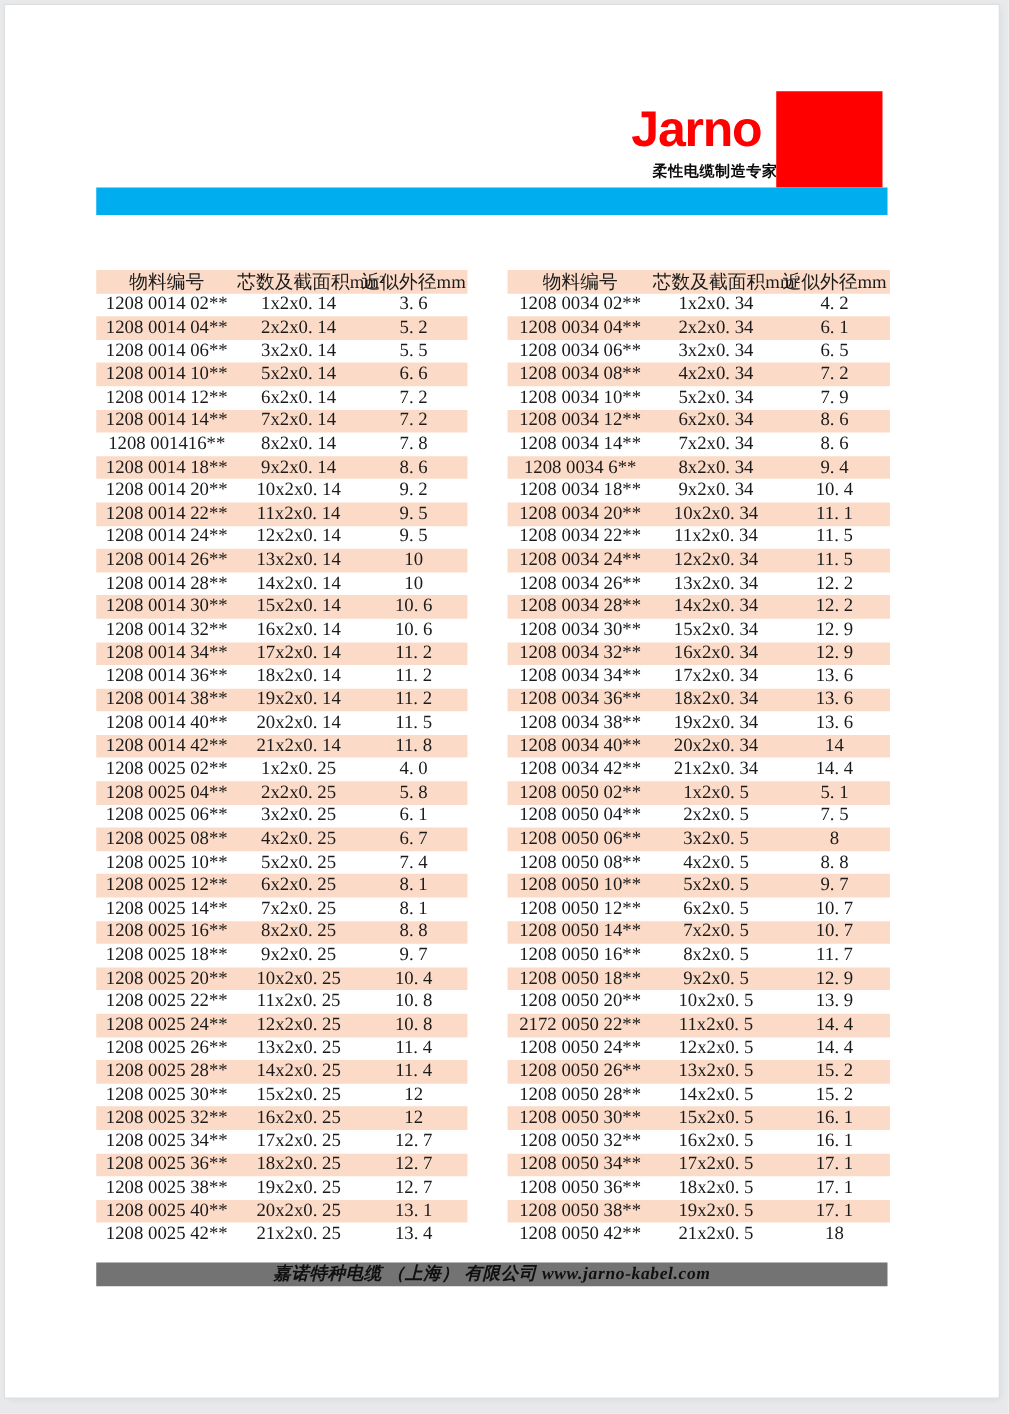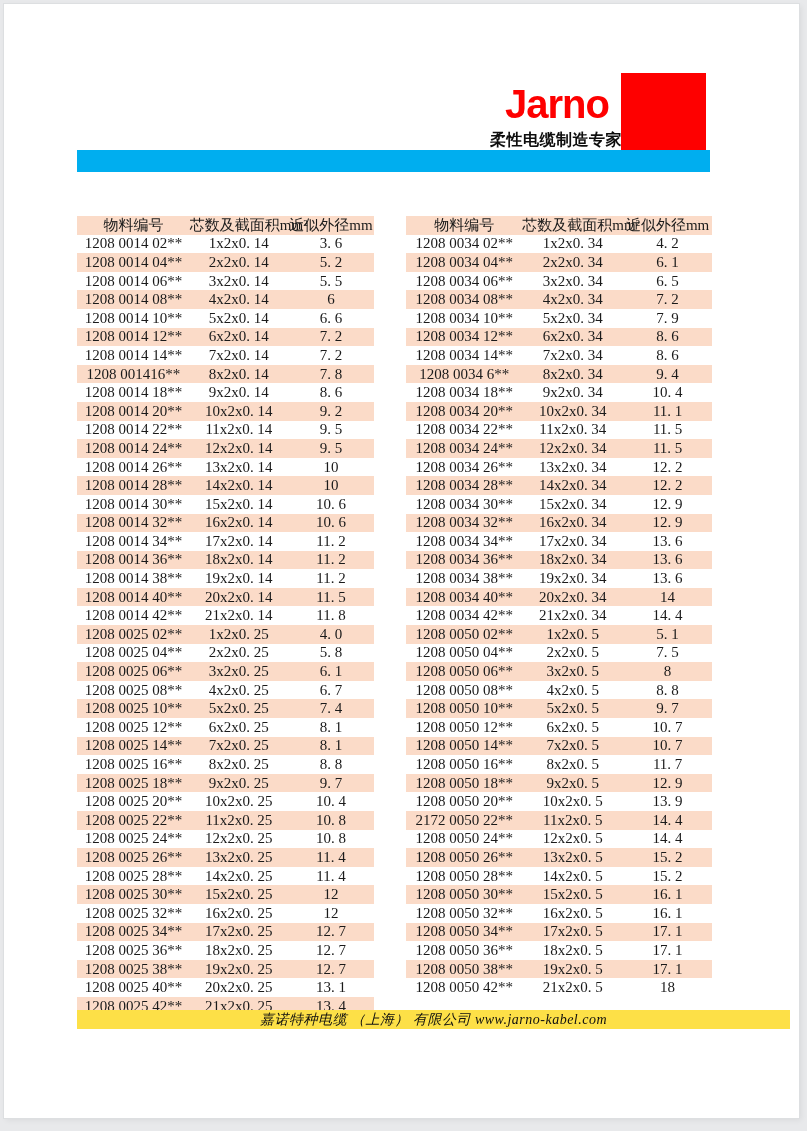--- a/index.html
+++ b/index.html
@@ -16,43 +16,43 @@
   }
   .brand{
     position:absolute;top:80px;left:340px;width:278px;text-align:right;
     font-family:"Liberation Sans","DejaVu Sans",sans-serif;
   }
   .brand .logo{
     font-size:40px;line-height:1;font-weight:800;letter-spacing:-1px;
     color:#fe0000;padding-right:13px;
   }
   .brand .tagline{
-    margin-top:7px;font-size:16px;font-weight:700;color:#0d0d0d;
+    margin-top:7px;font-size:12px;font-weight:700;color:#0d0d0d;
     letter-spacing:0.5px;line-height:1.1;
   }
   .red-block{
     position:absolute;left:617px;top:69px;width:85px;height:77px;
     background:#fe0000;
   }
   .cyan-bar{
     position:absolute;left:73px;width:633px;background:#00aeef;
   }
   .cyan-bar.top{top:146px;height:22px;}
   .spec-table{position:absolute;top:189px;font-size:15px;margin-top:23px;}
   .spec-table.left{left:73px;width:297px;}
   .spec-table.right{left:402px;width:306px;}
   .tr{display:flex;height:18.6px;align-items:center;}
   .tr:nth-child(odd){background:#fbdbc8;}
   .td{text-align:center;white-space:nowrap;overflow:visible;}
   .c0{width:38%;}
   .c1{width:33%;}
   .c2{width:29%;}
   .footer-bar{
-    position:absolute;left:73px;top:1006px;width:713px;height:19px;
-    background:#fde047;display:flex;align-items:center;justify-content:center;
+    position:absolute;left:73px;top:1006px;width:633px;height:19px;
+    background:#737373;display:flex;align-items:center;justify-content:center;font-weight:bold;
   }
   .footer-bar span{
     font-style:italic;font-size:14px;color:#101010;letter-spacing:0.5px;
     line-height:1;
   }
 </style>
 </head>
 <body>
 
 <div class="page">
@@ -81,25 +81,20 @@
         <div class="td c0">1208 0014 04**</div>
         <div class="td c1">2x2x0. 14</div>
         <div class="td c2">5. 2</div>
       </div>
       <div class="tr">
         <div class="td c0">1208 0014 06**</div>
         <div class="td c1">3x2x0. 14</div>
         <div class="td c2">5. 5</div>
       </div>
       <div class="tr">
-        <div class="td c0">1208 0014 08**</div>
-        <div class="td c1">4x2x0. 14</div>
-        <div class="td c2">6</div>
-      </div>
-      <div class="tr">
         <div class="td c0">1208 0014 10**</div>
         <div class="td c1">5x2x0. 14</div>
         <div class="td c2">6. 6</div>
       </div>
       <div class="tr">
         <div class="td c0">1208 0014 12**</div>
         <div class="td c1">6x2x0. 14</div>
         <div class="td c2">7. 2</div>
       </div>
       <div class="tr">

